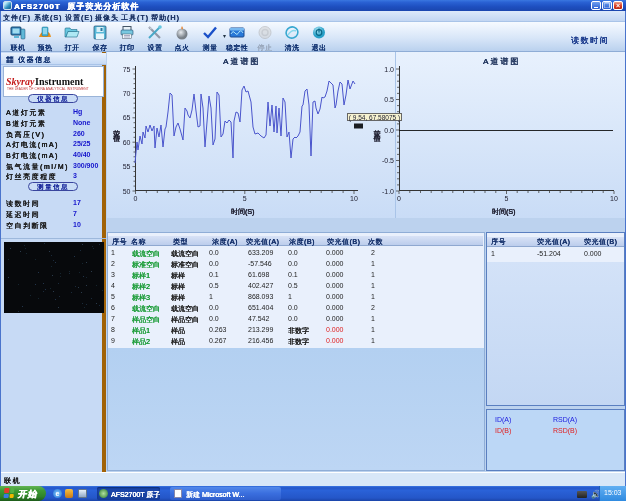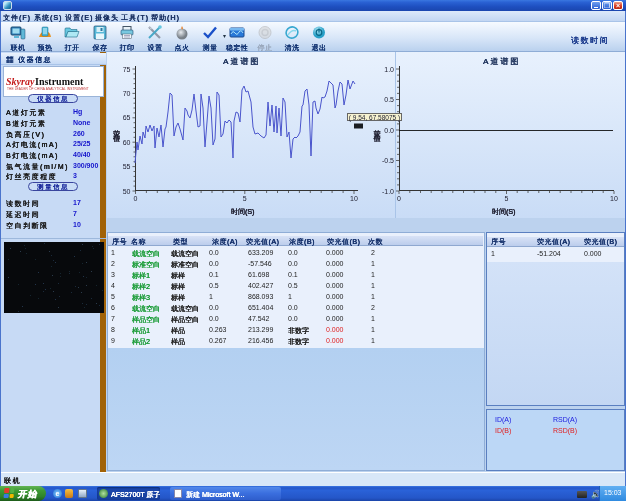--- a/index.html
+++ b/index.html
@@ -15,21 +15,21 @@
 #menu span{position:absolute;top:2px;letter-spacing:1px}
 
 #tbar{left:0;top:22px;width:626px;height:30px;background:linear-gradient(#f6faff,#d8e6f8 55%,#bad1ee);border-bottom:1px solid #8fadd6}
 .tb{position:absolute;top:2px;width:28px;height:28px;text-align:center}
 .tb .ic{position:absolute;left:6px;top:1px;width:16px;height:15px}
 .tb .lb{position:absolute;left:-4px;top:19px;width:36px;font-size:7px;color:#0e2f6e;letter-spacing:.5px}
 #done{color:#1a3a8c;font-size:8px;letter-spacing:1.5px}
 
 #client{left:0;top:52px;width:626px;height:420px;background:#bcd2ee}
 
-#lp{left:1px;top:0px;width:105px;height:420px;background:#c7daf5;border-right:6px solid #a16207}
+#lp{left:1px;top:0px;width:105px;height:420px;background:#c7daf5;border-right:4px solid #a16207}
 #lphead{left:0;top:1px;width:105px;height:12px;letter-spacing:1.5px;background:linear-gradient(#eaf2fd,#c6daf5);border-bottom:1px solid #a9c4e8;color:#0a2a6a;font-size:7px}
 #logo{left:2px;top:14px;width:101px;height:31px;background:#fff;border:1px solid #9ab4d8}
 #lrows div{position:absolute;font-size:7px;color:#1a1a1a;white-space:nowrap;letter-spacing:1.5px}
 #lrows b{position:absolute;font-size:7px;color:#1414cc;white-space:nowrap}
 .seclab{position:absolute;border:1px solid #39459e;border-radius:5px;background:#c9dcf6;color:#16259a;font-size:6.5px;text-align:center;line-height:8px;letter-spacing:1.5px}
 #cam{left:3px;top:190px;width:100px;height:71px;background:#07090c;overflow:hidden}
 
 #ctr{left:107px;top:0;width:518px;height:420px}
 #tabs{left:0;top:1px;width:518px;height:13px;background:#a9c7ec;border-bottom:1px solid #f4f8fd}
 .tab1{position:absolute;left:1px;top:1px;width:36px;letter-spacing:1px;height:12px;background:linear-gradient(#fdfeff,#dce9f8);border:1px solid #8fadd6;border-bottom:none;border-radius:2px 2px 0 0;color:#0b2d6b;font-size:7px;font-weight:bold;text-align:center;line-height:12px}
@@ -53,20 +53,21 @@
 #start{left:0;top:0;width:46px;height:15px;border-radius:0 8px 8px 0;background:linear-gradient(#63b554 0%,#3d9a34 30%,#2f8428 70%,#1e5c1a 100%);color:#fff;font-weight:bold;font-size:9px}
 .tkbtn{position:absolute;top:1px;height:13px;border-radius:2px;font-size:7px;color:#fff;overflow:hidden;white-space:nowrap}
 #tray{left:599px;top:0;width:27px;height:15px;background:linear-gradient(#61aff2,#2f8ae0);border-left:1px solid #1b5cb8;color:#fff;font-size:7px}
 svg{position:absolute;left:0;top:0}
 .ts{text-shadow:.35px 0 currentColor,0 .35px currentColor}
 </style></head>
 <body>
 
 <div class="abs" id="title">
  <div class="abs" style="left:3px;top:1px;width:9px;height:9px;background:linear-gradient(135deg,#b8e8f8 20%,#2e8fc0 60%,#155a88);border:1px solid #cde;border-radius:2px"></div>
+ <div class="ts abs txt">AFS2700T&nbsp; 原子荧光分析软件</div>
  <div class="abs wbtn" style="left:591px;background:linear-gradient(#6f9ff0,#2a5fd0)">
       <i style="position:absolute;left:2px;bottom:1px;width:4px;height:1.5px;background:#fff"></i>
     </div>
  <div class="abs wbtn" style="left:602px;background:linear-gradient(#6f9ff0,#2a5fd0)">❐</div>
  <div class="abs wbtn" style="left:613px;background:linear-gradient(#f0a088,#d83820 60%,#b82810);font-weight:bold">×</div>
 </div>
 
 <div class="abs" id="menu">
  <span class="ts" style="left:3px">文件(F)</span>
     <span class="ts" style="left:34px">系统(S)</span>

